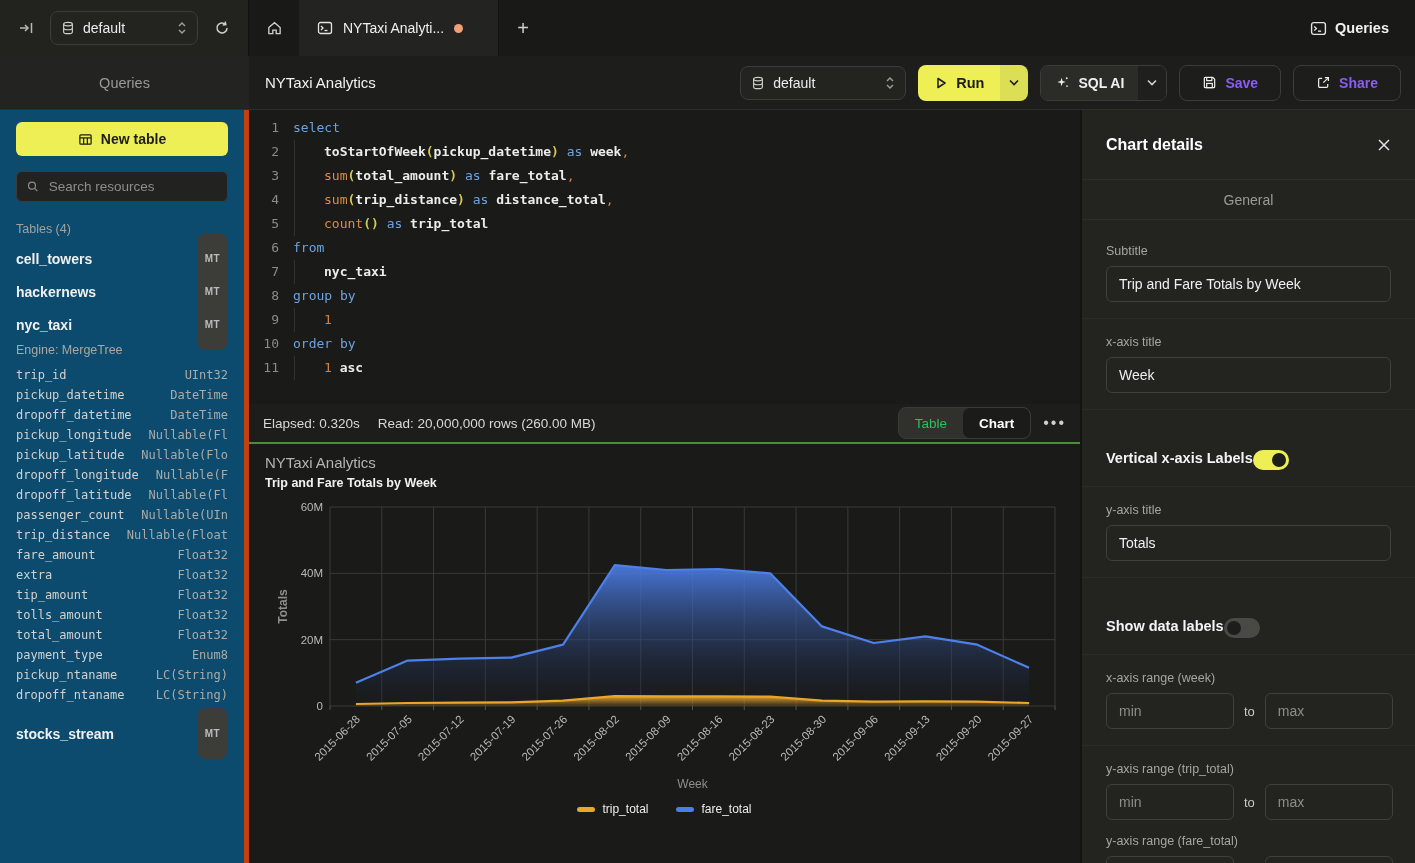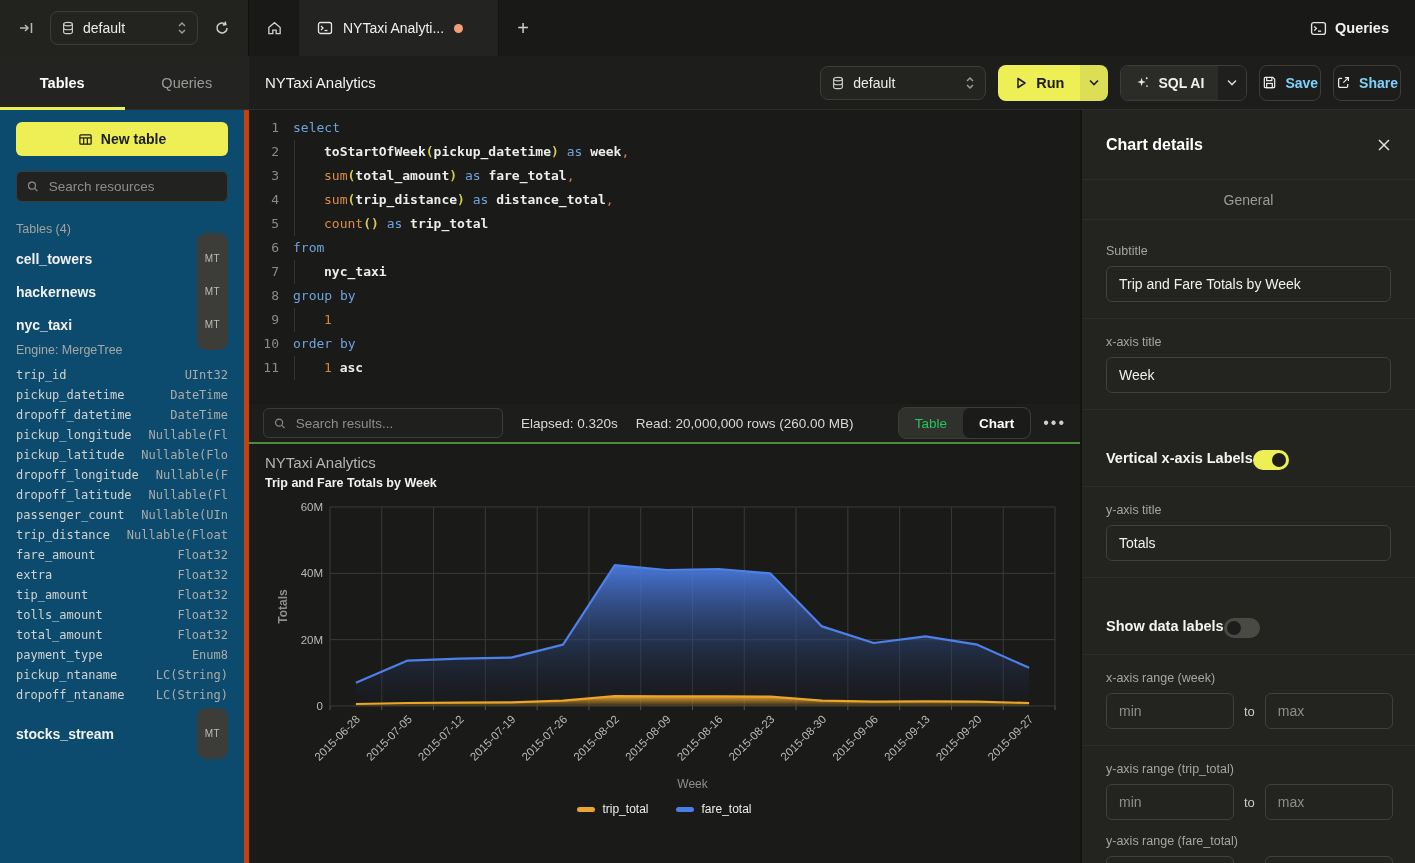--- a/index.html
+++ b/index.html
@@ -21,38 +21,38 @@
   .tb-right{display:flex;align-items:center;margin-left:auto;padding-right:26px;gap:8px;color:#f0f0ee;font-size:14.5px;font-weight:600;cursor:pointer;}
 
   
   .sb-header{position:absolute;left:0;top:56px;width:249px;height:54px;background:#232321;border-bottom:1px solid #2d2d2a;display:flex;}
   .sb-tab{flex:1;display:flex;align-items:center;justify-content:center;font-size:14.5px;color:#9a9a96;cursor:pointer;position:relative;}
   .sb-tab.active{color:#fff;font-weight:600;}
   .sb-tab.active::after{content:"";position:absolute;left:0;right:0;bottom:-1px;height:3px;background:var(--accent);}
   .main-toolbar{position:absolute;left:249px;top:56px;width:1166px;height:54px;background:#1d1d1b;border-bottom:1px solid #2d2d2a;display:flex;align-items:center;padding:0 14px 0 16px;}
   .q-title{font-size:15px;color:#f2f2f0;}
   .mt-right{margin-left:auto;display:flex;align-items:center;gap:12px;}
-  .btn{display:flex;align-items:center;gap:8px;height:36px;border:1px solid #3c3c38;border-radius:8px;padding:0 2px;font-size:14px;color:#7dd3fc;background:transparent;cursor:pointer;font-weight:600;}
+  .btn{display:flex;align-items:center;gap:8px;height:36px;border:1px solid #3c3c38;border-radius:8px;padding:0 22px;font-size:14px;color:#8b5cf6;background:transparent;cursor:pointer;font-weight:600;}
   .btn-run{display:flex;height:36px;border-radius:8px;overflow:hidden;cursor:pointer;}
   .btn-run .main{display:flex;align-items:center;gap:8px;background:var(--accent);color:#1c1c1a;font-size:14.5px;font-weight:700;padding:0 16px;}
   .btn-run .caret{width:28px;display:flex;align-items:center;justify-content:center;background:#dcde55;color:#1c1c1a;}
   .btn-ai{display:flex;height:36px;border-radius:8px;overflow:hidden;border:1px solid #3c3c38;cursor:pointer;}
   .btn-ai .main{display:flex;align-items:center;gap:8px;background:#2b2b28;color:#f0f0ee;font-size:14px;font-weight:600;padding:0 14px;}
   .btn-ai .caret{width:28px;display:flex;align-items:center;justify-content:center;background:#1f1f1d;color:#cfcfcc;}
 
   
   .sidebar{position:absolute;left:0;top:110px;width:249px;height:753px;background:#0c4a6e;border-right:5px solid #c2410c;padding:12px 16px;overflow:hidden;}
   .newtable{width:100%;height:34px;border-radius:6px;background:var(--accent);color:#1c1c1a;font-size:14px;font-weight:700;display:flex;align-items:center;justify-content:center;gap:8px;cursor:pointer;}
   .search{margin-top:15px;height:31px;border:1px solid #3b3b37;border-radius:6px;display:flex;align-items:center;gap:8px;padding:0 10px;background:#222220;}
   .search input{background:transparent;border:none;outline:none;color:#ececea;font-size:13.5px;width:100%;font-family:"Liberation Sans",sans-serif;}
   .search input::placeholder{color:#8d8d89;}
   .sec-title{margin-top:20px;font-size:12.5px;color:#a2a29e;}
   .trow{display:flex;align-items:center;justify-content:space-between;height:33px;cursor:pointer;}
   .trow .tname{font-size:14px;font-weight:700;color:#f0f0ee;}
-  .badge{background:#3c3c39;color:#bcbcb9;font-size:10px;font-weight:400;letter-spacing:.4px;border-radius:9px;padding:20px 8px;}
+  .badge{background:#3c3c39;color:#bcbcb9;font-size:10px;font-weight:700;letter-spacing:.4px;border-radius:9px;padding:20px 8px;}
   .engine{font-size:12.5px;color:#a8a8a4;margin:2px 0 8px 0;}
   .cols{font-family:"DejaVu Sans Mono",monospace;font-size:12px;}
   .colrow{display:flex;justify-content:space-between;height:20px;line-height:20px;white-space:nowrap;overflow:hidden;cursor:pointer;}
   .colrow .cn{color:#d2d2cf;}
   .colrow .ct{color:#ababa7;margin-left:8px;}
   .stocks{margin-top:12px;gap:40px;}
 
   
   .editor{position:absolute;left:249px;top:110px;width:831px;height:294px;background:#1a1a18;padding-top:6px;font-family:"DejaVu Sans Mono",monospace;font-size:13px;}
   .line{display:flex;height:24px;line-height:24px;}
@@ -170,23 +170,20 @@
             <rect x="1.5" y="2.5" width="13" height="11" rx="2"></rect>
             <polyline points="4,6 6,8 4,10"></polyline>
             <line x1="7.5" y1="10.5" x2="10.5" y2="10.5"></line>
           </svg>
         <span>Queries</span>
       </div>
     </div>
   </div>
 
   <div class="sb-header">
-    <div class="sb-tab active">
-        <span>Tables</span>
-      </div>
     <div class="sb-tab">
         <span>Queries</span>
       </div>
   </div>
 
   <div class="main-toolbar">
     <span class="q-title">NYTaxi Analytics</span>
     <div class="mt-right">
       <div class="select" style="width:166px;">
         <svg width="14" height="14" viewBox="0 0 16 16" fill="none" stroke="#cfcfcc" stroke-width="1.3">
@@ -397,27 +394,20 @@
           <span class="code"><span class="tok-kw">order by</span></span>
         </div>
         <div class="line ind">
           <span class="gut">11</span>
           <span class="code"><span class="tok-num">1</span><span class="tok-pl"> </span><span class="tok-id">asc</span></span>
         </div>
       </div>
   </div>
 
   <div class="results">
-    <div class="rsearch">
-      <svg width="13" height="13" viewBox="0 0 14 14" fill="none" stroke="#8d8d89" stroke-width="1.4">
-          <circle cx="6" cy="6" r="4.2"></circle>
-          <line x1="9.2" y1="9.2" x2="12.5" y2="12.5"></line>
-        </svg>
-      <input placeholder="Search results..." style="">
-    </div>
     <span class="rstat">Elapsed: 0.320s</span>
     <span class="rstat">Read: 20,000,000 rows (260.00 MB)</span>
     <div class="rright">
       <div class="seg">
         <div class="s">
             <span>Table</span>
           </div>
         <div class="s active">
             <span>Chart</span>
           </div>

